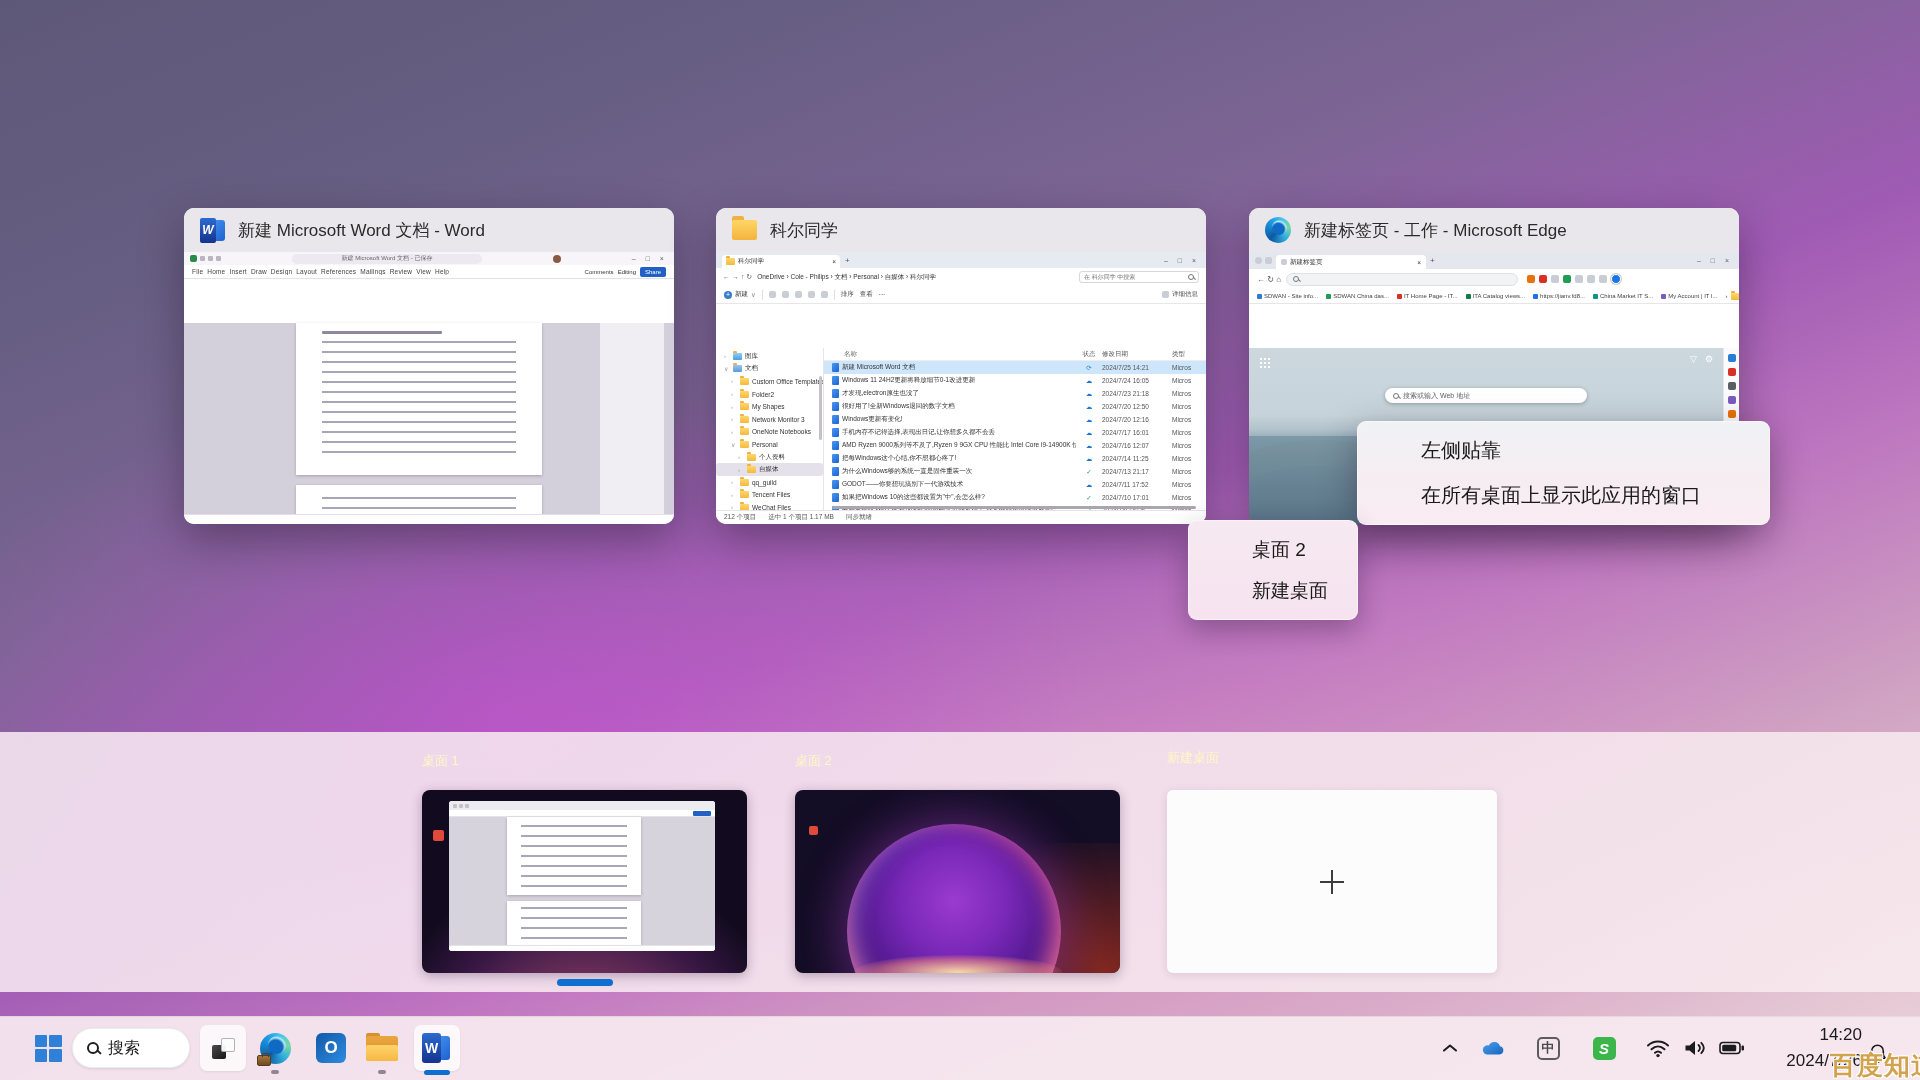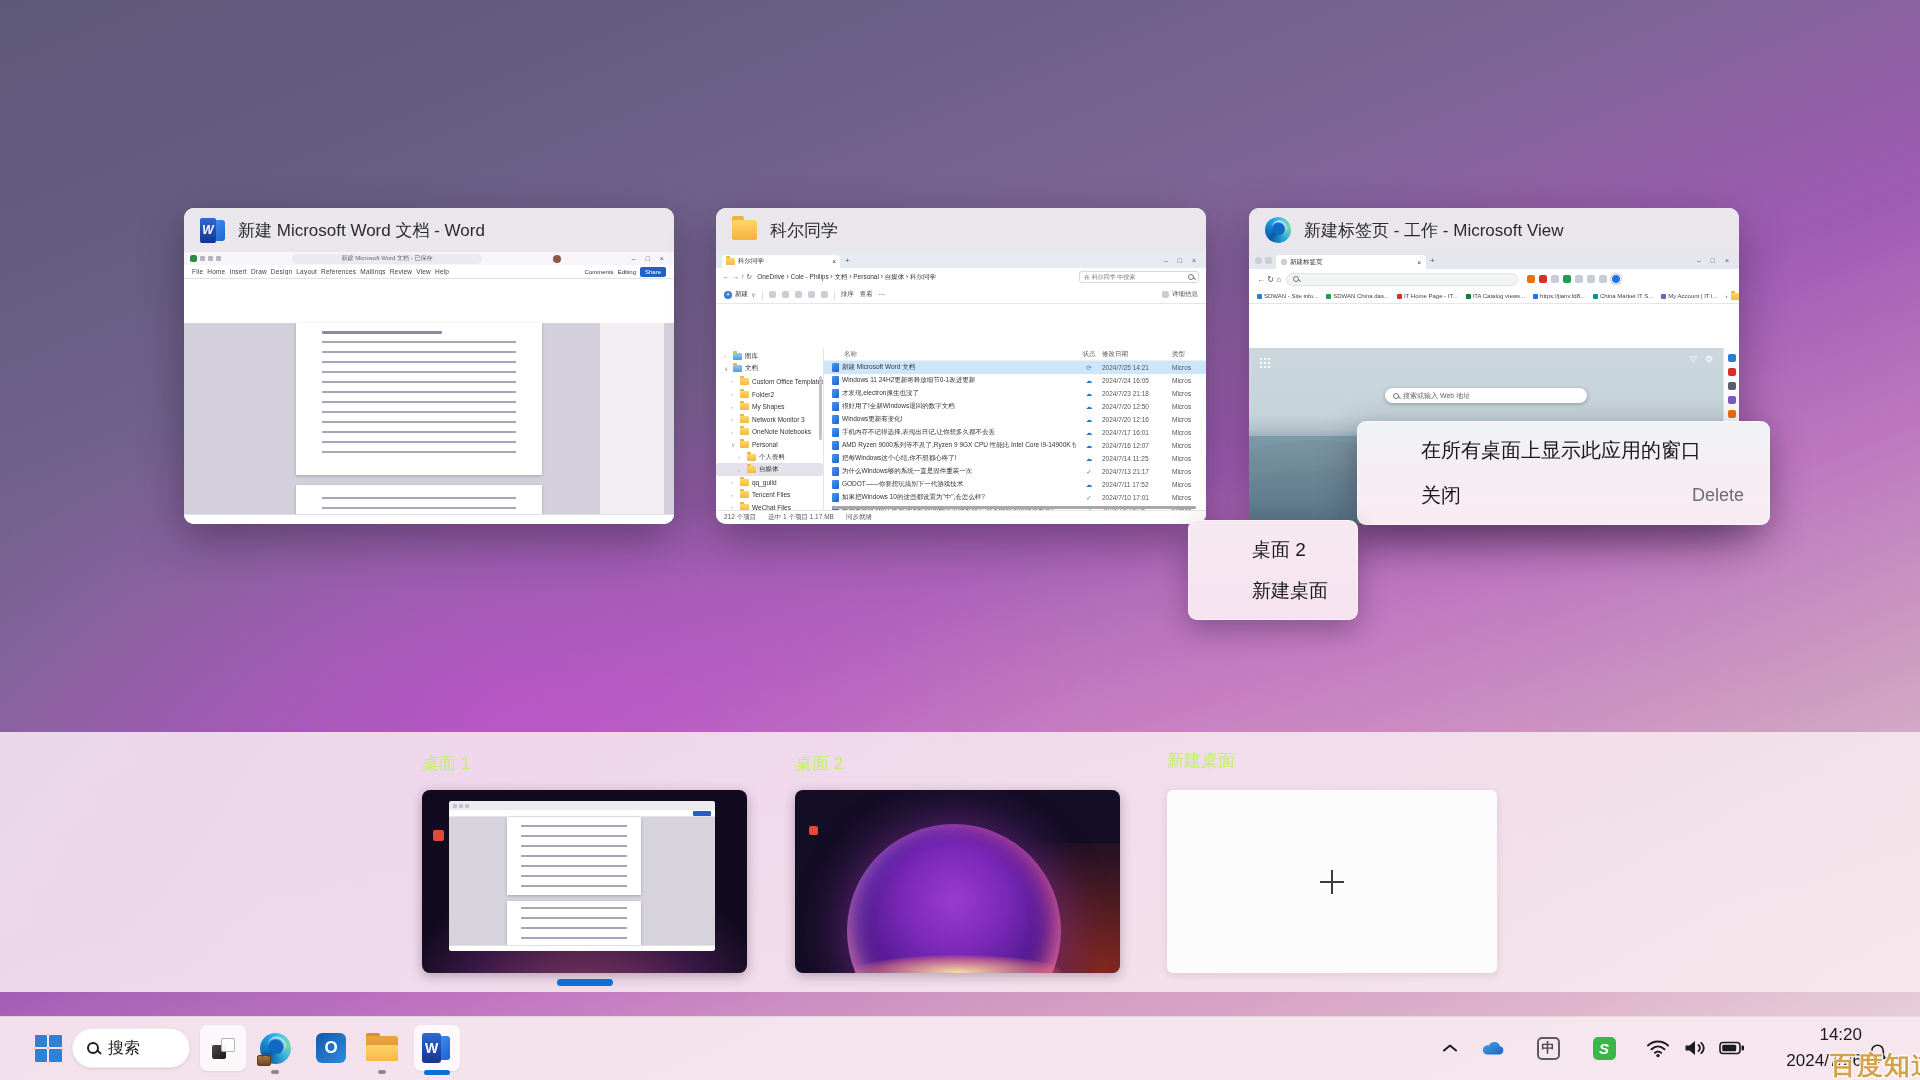--- a/index.html
+++ b/index.html
@@ -147,21 +147,21 @@
   .mi .arrow{margin-left:auto;color:#444;font-size:19px}
   .mi .short{margin-left:auto;color:#6e6e6e;font-size:18px}
   .smenu{position:absolute;left:1188px;top:520px;width:170px;padding:8px 5px;z-index:31;border-radius:9px;
          background:linear-gradient(180deg,#f6e9f1 0%,#f6e3ef 100%);box-shadow:0 10px 28px rgba(30,15,40,.32);
          border:1px solid rgba(255,255,255,.5)}
   .smenu .mi{height:41px;padding:0 10px 0 58px;font-size:19px}
 
   
   .dstrip{position:absolute;left:0;top:732px;width:1920px;height:260px;
           background:linear-gradient(90deg,rgba(247,233,242,.88),rgba(249,237,240,.84))}
-  .dlabel{position:absolute;font-size:17px;color:#bef264}
+  .dlabel{position:absolute;font-size:13px;color:#fef9c3}
   .dthumb{position:absolute;top:790px;width:325px;height:183px;border-radius:8px;overflow:hidden;
           box-shadow:0 3px 12px rgba(40,20,50,.30)}
   .t1{background:#120b1f}
   .t1-glow{position:absolute;left:-10%;right:-10%;bottom:-55%;height:110%;
            background:radial-gradient(ellipse at 50% 100%, rgba(250,175,95,.65) 0%, rgba(225,95,165,.45) 32%, rgba(125,45,135,.35) 55%, transparent 75%)}
   .t1-win{position:absolute;left:27px;top:11px;width:266px;height:150px;background:#fff;border-radius:3px;overflow:hidden}
   .t1-bar{height:9px;background:#ecebef;display:flex;align-items:center;gap:2px;padding:0 4px}
   .t1-bar i{width:4px;height:4px;border-radius:1px;background:#c4c0cc}
   .t1-menu{height:7px;background:#fff;border-bottom:1px solid #e5e3e9;display:flex;align-items:center;justify-content:flex-end;padding:0 4px}
   .t1-share{width:18px;height:5px;border-radius:1px;background:#2160c4}
@@ -490,21 +490,21 @@
       <span>212 个项目</span>
       <span>选中 1 个项目 1.17 MB</span>
       <span>同步就绪</span>
     </div>
   </div>
 </section>
 
 <section class="card" style="left:1249px">
   <header class="card-head">
     <span class="ic-edge"></span>
-    <span>新建标签页 - 工作 - Microsoft View</span>
+    <span>新建标签页 - 工作 - Microsoft Edge</span>
   </header>
   <div class="prev">
     <div class="g-tabs">
       <span class="g-lead">
         <span class="msq" style="border-radius:50%"></span>
         <span class="msq"></span>
       </span>
       <div class="g-tab">
         <span class="msq" style="width:6px;height:6px"></span>
         <span style="flex:1;overflow:hidden">新建标签页</span>
@@ -589,26 +589,25 @@
       <span class="ri" style="background:#e8710a"></span>
       <span class="ri" style="background:#1a73e8"></span>
       <span class="ri" style="background:#0d9488"></span>
       <span class="ri" style="background:#c8a227"></span>
     </div>
   </div>
 </section>
 
 <nav class="cmenu">
   <div class="mi">
+      <span>左侧贴靠</span>
+    </div>
+  <div class="mi">
       <span>在所有桌面上显示此应用的窗口</span>
     </div>
-  <div class="mi">
-    <span>关闭</span>
-    <span class="short">Delete</span>
-  </div>
 </nav>
 
 <nav class="smenu">
   <div class="mi">
       <span>桌面 2</span>
     </div>
   <div class="mi">
       <span>新建桌面</span>
     </div>
 </nav>

